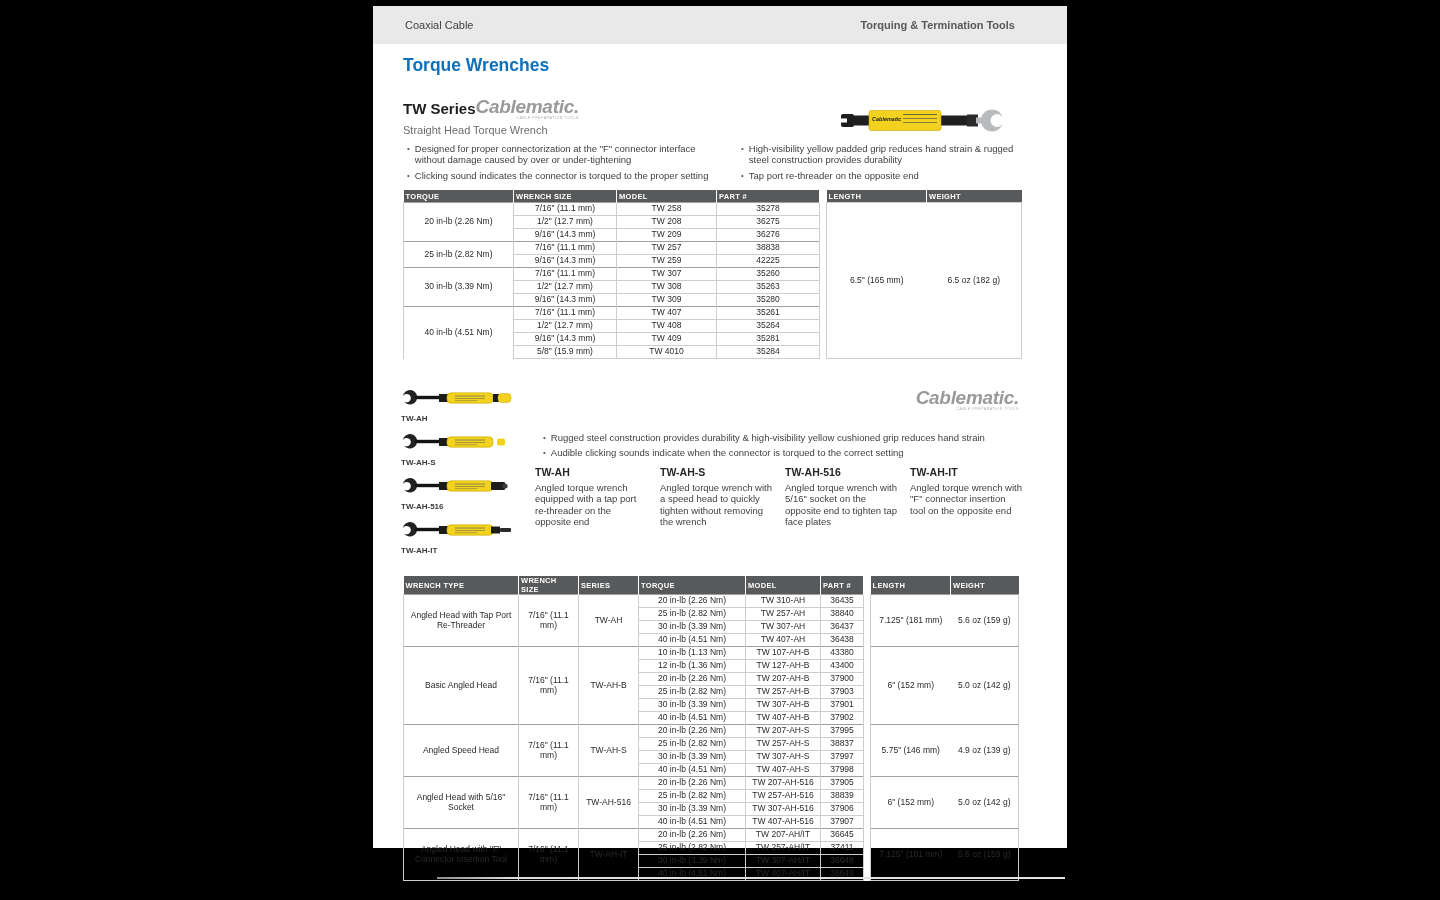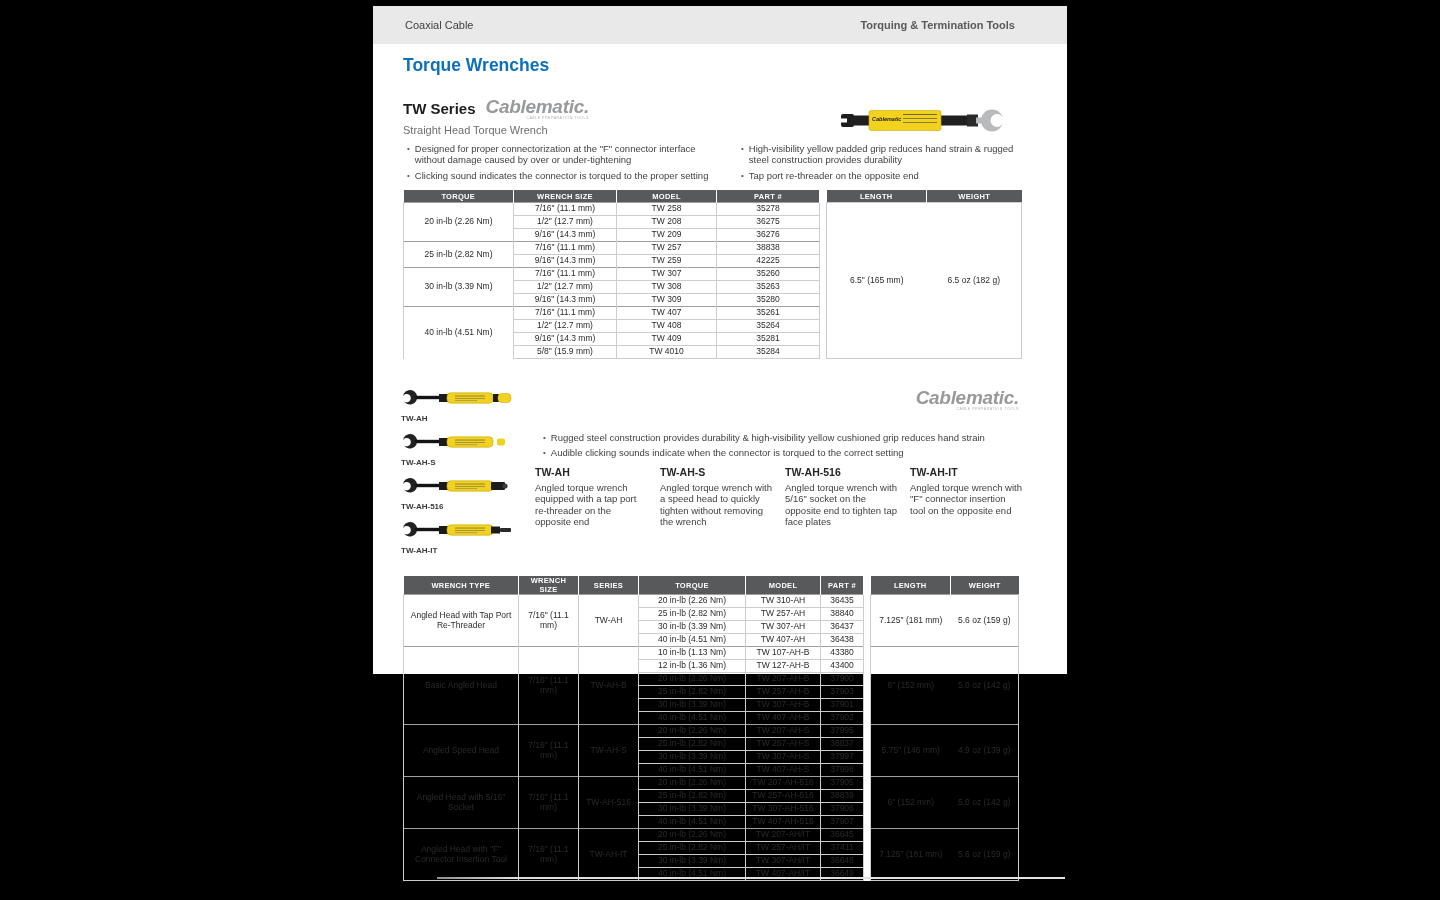--- a/index.html
+++ b/index.html
@@ -2,59 +2,59 @@
 <html><head>
 <meta charset="utf-8">
 <style>
   html,body { margin:0; padding:0; }
   body {
     width:1440px; height:900px; background:#000; overflow:hidden;
     font-family:"Liberation Sans", sans-serif;
     -webkit-font-smoothing:antialiased;
   }
   .page {
-    position:absolute; left:373px; top:6px; width:694px; height:668px;
+    position:absolute; left:373px; top:6px; width:694px; height:842px;
     background:#fff;
   }
   
   .topbar {
     position:absolute; left:0; top:0; right:0; height:38px; background:#e9e9e9;
     display:flex; align-items:center; justify-content:space-between;
   }
   .topbar .tb-left { margin-left:32px; font-size:11px; color:#414042; }
   .topbar .tb-right { margin-right:52px; font-size:11px; font-weight:bold; color:#58595b; }
 
   .page-title {
     position:absolute; left:30px; top:49px; font-size:17.5px; font-weight:bold; color:#0d70ba;
   }
 
   
   .brand { display:inline-block; line-height:1; }
   .brand .brand-name { font-size:19px; font-weight:bold; color:#98999b; letter-spacing:-0.3px; font-style:italic; }
   .brand .brand-tag { display:block; font-size:3.6px; color:#aeb0b2; letter-spacing:0.5px; text-align:right; margin-top:1px; }
 
   .tw-head { position:absolute; left:30px; top:91px; }
-  .tw-head .series-row { display:flex; align-items:center; gap:10px; }
+  .tw-head .series-row { display:flex; align-items:center; }
   .series-title { font-size:15px; font-weight:bold; color:#1d1d1f; }
   .series-sub { font-size:11px; color:#6d6e71; margin-top:3px; }
 
   .tw-wrench-img { position:absolute; left:466px; top:94px; }
 
   .bullets { position:absolute; left:30px; top:137px; width:622px; display:flex; gap:10px; }
   .bullets .bcol1 { width:324px; }
   .bullets .bcol2 { width:288px; }
   .bullet { display:flex; margin-bottom:4px; }
   .bullet .dot { color:#58595b; font-size:8px; line-height:11px; margin:0 5px 0 4px; }
   .bullet span:last-child { font-size:9.5px; line-height:1.2; color:#3f3f41; }
 
   
   table { border-collapse:collapse; table-layout:fixed; }
   th {
     background:#58595b; color:#fff; font-size:7.5px; font-weight:bold; letter-spacing:0.3px;
-    height:12px; text-align:center; vertical-align:middle; padding:0 2px;
+    height:12px; text-align:left; vertical-align:middle; padding:0 2px;
     border-right:1px solid #fff;
   }
   th:last-child { border-right:none; }
   th.gap, td.gap { background:#fff; border:none; }
   td {
     font-size:8.5px; color:#2a2a2c; height:12px; line-height:1.15;
     text-align:center; vertical-align:middle; padding:0 3px;
     border-left:1px solid #cdcdcd; border-top:1px solid #cdcdcd;
   }
   td.colend { border-right:1px solid #cdcdcd; }

